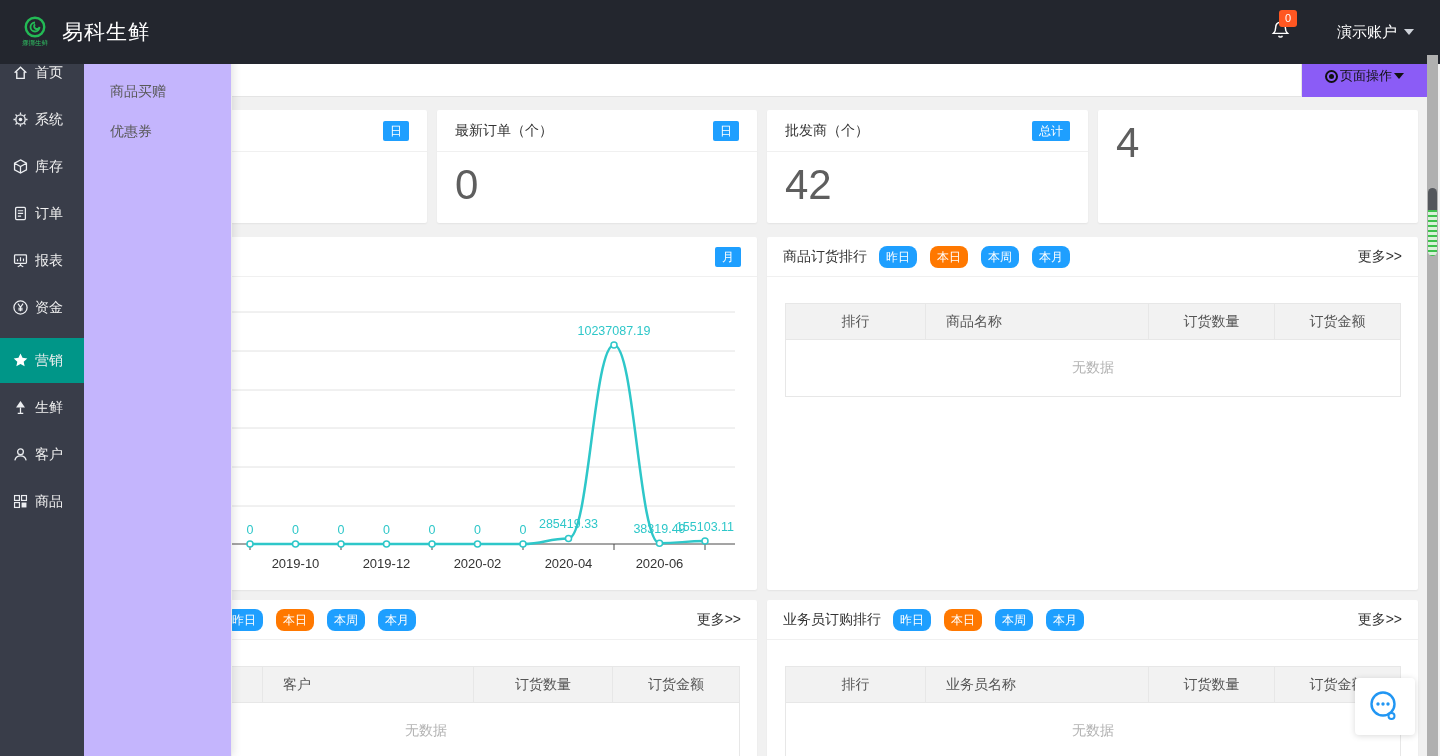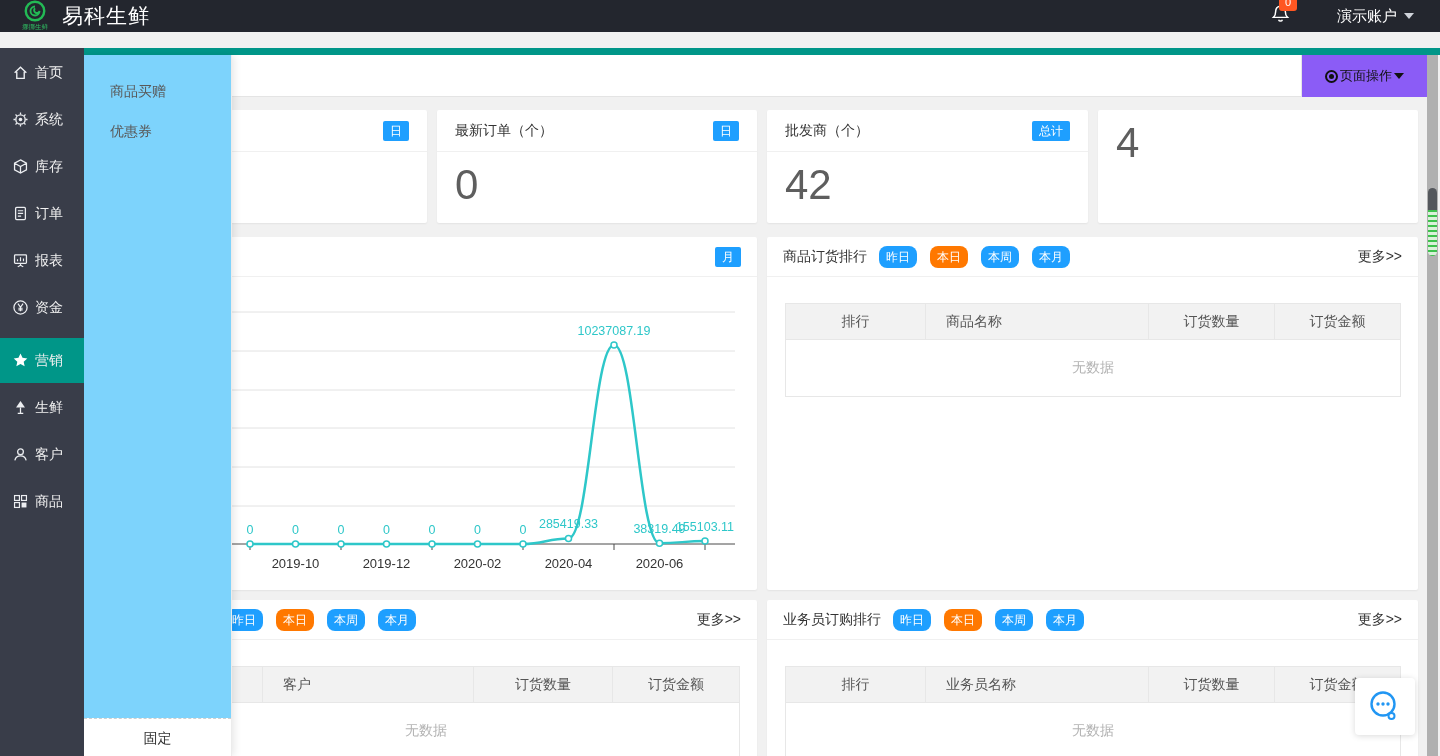--- a/index.html
+++ b/index.html
@@ -1,36 +1,36 @@
 <!DOCTYPE html>
 <html><head>
 <meta charset="utf-8">
 <style>
   *{margin:0;padding:0;box-sizing:border-box}
   html,body{width:1440px;height:756px;overflow:hidden;background:#f1f1f1;
     font-family:"Liberation Sans","DejaVu Sans",sans-serif;position:relative}
   
-  #topbar{position:absolute;left:0;top:0;width:1440px;height:32px;background:#23262e;display:flex;align-items:center;z-index:60}
+  #topbar{position:absolute;left:0;top:0;width:1440px;height:64px;background:#23262e;display:flex;align-items:center;z-index:60}
   .logo-wrap{display:flex;flex-direction:column;align-items:center;margin-left:12px;width:46px}
   .logo-sub{font-size:6.5px;color:#2fbf62;margin-top:1px;white-space:nowrap}
   .app-title{color:#fff;font-size:21px;font-weight:500;margin-left:4px;letter-spacing:1px}
   .topbar-right{margin-left:auto;display:flex;align-items:center;gap:46px;padding-right:26px}
   .bell-wrap{position:relative;cursor:pointer}
   .notif-badge{position:absolute;top:-9px;left:9px;background:#ff5722;color:#fff;font-size:11px;line-height:11px;padding:3px 6px;border-radius:3px}
   .account{display:flex;align-items:center;gap:7px;color:#fff;font-size:15px;cursor:pointer}
   .caret{width:0;height:0;border-left:5px solid transparent;border-right:5px solid transparent;border-top:6px solid #cfd3da}
   
   #teal-strip{position:absolute;left:84px;top:48px;width:1356px;height:7px;background:#009688;z-index:5}
   
   #sidebar{position:absolute;left:0;top:48px;width:84px;height:708px;background:#393d49;z-index:55}
   .side-item{height:45px;display:flex;align-items:center;gap:6px;padding-left:12px;color:#f0f0f0;font-size:14px;cursor:pointer;margin-top:2px}
   .side-item.active{background:#009688;margin-top:8px;height:45px}
   .side-ico{width:17px;height:17px;flex:none}
   
-  #submenu{position:absolute;left:84px;top:55px;width:148px;height:701px;background:#7dd3fc;z-index:50;
+  #submenu{position:absolute;left:84px;top:55px;width:148px;height:701px;background:#c4b5fd;z-index:50;
     box-shadow:2px 0 8px rgba(0,0,0,.10);border-right:1px solid #ececec}
   #submenu .sub-list{padding-top:16px}
   .sub-item{height:40px;line-height:40px;padding-left:26px;font-size:14px;color:#595959;cursor:pointer;white-space:nowrap}
   #pin-btn{position:absolute;left:0;bottom:0;width:100%;height:38px;border-top:1px dashed #cfcfcf;
     text-align:center;line-height:38px;font-size:14px;color:#333;cursor:pointer;background:#fff}
   
   #tabbar{position:absolute;left:84px;top:55px;width:1343px;height:42px;background:#fff;border-bottom:1px solid #e4e4e4;z-index:10}
   #page-actions{position:absolute;right:0;top:0;height:42px;width:126px;border-left:1px solid #e6e6e6;
     display:flex;align-items:center;justify-content:center;gap:2px;font-size:13px;color:#111;cursor:pointer;background:#8b5cf6}
   .radio-ico{width:13px;height:13px;border:2px solid #111;border-radius:50%;position:relative;flex:none}
@@ -354,21 +354,20 @@
         </tr>
       </tbody>
   </table>
 </div>
 
 <div id="submenu">
   <div class="sub-list" id="submenu-list">
       <div class="sub-item">商品买赠</div>
       <div class="sub-item">优惠券</div>
     </div>
-  <div id="pin-btn">固定</div>
 </div>
 
 <div id="chat-widget">
   <svg width="38" height="36" viewBox="0 0 38 36">
     <circle cx="17" cy="15" r="11.5" stroke="#2196f3" stroke-width="2.4" fill="#fff"></circle>
     <circle cx="12" cy="15" r="1.7" fill="#2196f3"></circle>
     <circle cx="17" cy="15" r="1.7" fill="#2196f3"></circle>
     <circle cx="22" cy="15" r="1.7" fill="#2196f3"></circle>
     <circle cx="25.5" cy="27" r="3" stroke="#2196f3" stroke-width="2" fill="#fff"></circle>
   </svg>

